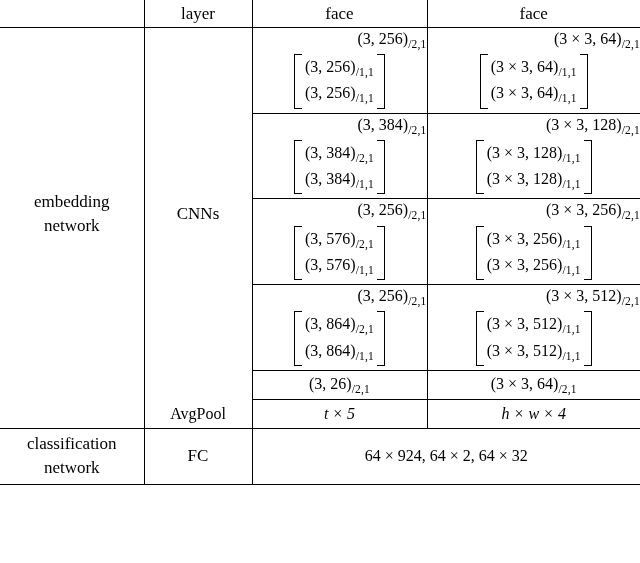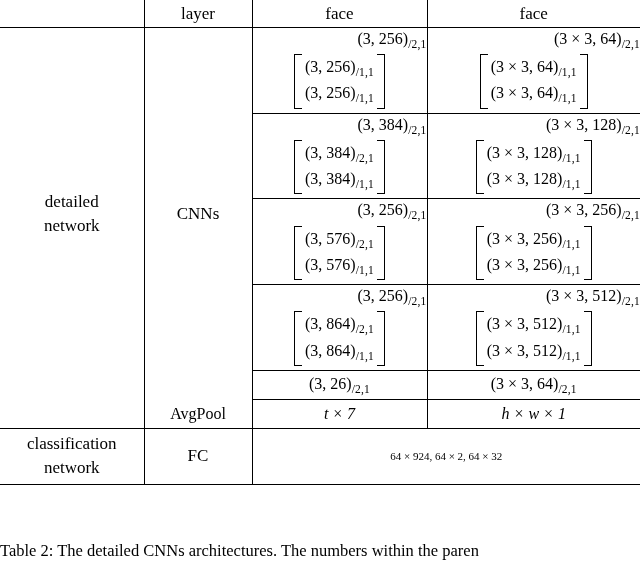--- a/index.html
+++ b/index.html
@@ -156,21 +156,21 @@
 
       <tr>
         <td class="hdr-cell rule-bottom"></td>
         <td class="hdr-cell rule-bottom vline-l layer-label">layer</td>
         <td class="hdr-cell rule-bottom vline-l">face</td>
         <td class="hdr-cell rule-bottom vline-l">face</td>
       </tr>
 
       <tr>
         <td rowspan="5" class="group-label">
-          <div>detailed</div>
+          <div>embedding</div>
           <div>network</div>
         </td>
         <td rowspan="5" class="vline-l layer-label">CNNs</td>
 
         <td class="vline-l mathcell block-cell rule-thin-b">
           <span class="m-line tup">
             <span>(3, 256)</span><span class="sub">/2,1</span>
           </span>
           <span class="m-bracket">
             <span class="brk brk-l"></span>
@@ -290,34 +290,33 @@
         </td>
         <td class="vline-l mathcell small-row rule-bottom">
           <span class="tup"><span>(3 × 3, 64)</span><span class="sub">/2,1</span></span>
         </td>
       </tr>
 
       <tr>
         <td class="rule-bottom"></td>
         <td class="vline-l rule-bottom small-row layer-label">AvgPool</td>
         <td class="vline-l rule-bottom small-row mathcell">
-          <span class="ital">t × 7</span>
+          <span class="ital">t × 5</span>
         </td>
         <td class="vline-l rule-bottom small-row mathcell">
-          <span class="ital">h × w × 1</span>
+          <span class="ital">h × w × 4</span>
         </td>
       </tr>
 
       <tr>
         <td class="rule-bottom group-label" style="height:55px;margin-top:40px;">
           <div>classification</div>
           <div>network</div>
         </td>
         <td class="vline-l rule-bottom layer-label">FC</td>
-        <td class="vline-l rule-bottom mathcell" colspan="2" style="font-size:11px;">64 × 924, 64 × 2, 64 × 32</td>
+        <td class="vline-l rule-bottom mathcell" colspan="2" style="font-size:16px;">64 × 924, 64 × 2, 64 × 32</td>
       </tr>
 
     </tbody>
   </table>
 
-  <div class="caption">Table 2: The detailed CNNs architectures. The numbers within the paren</div>
 
 </div>
 
 </body></html>

